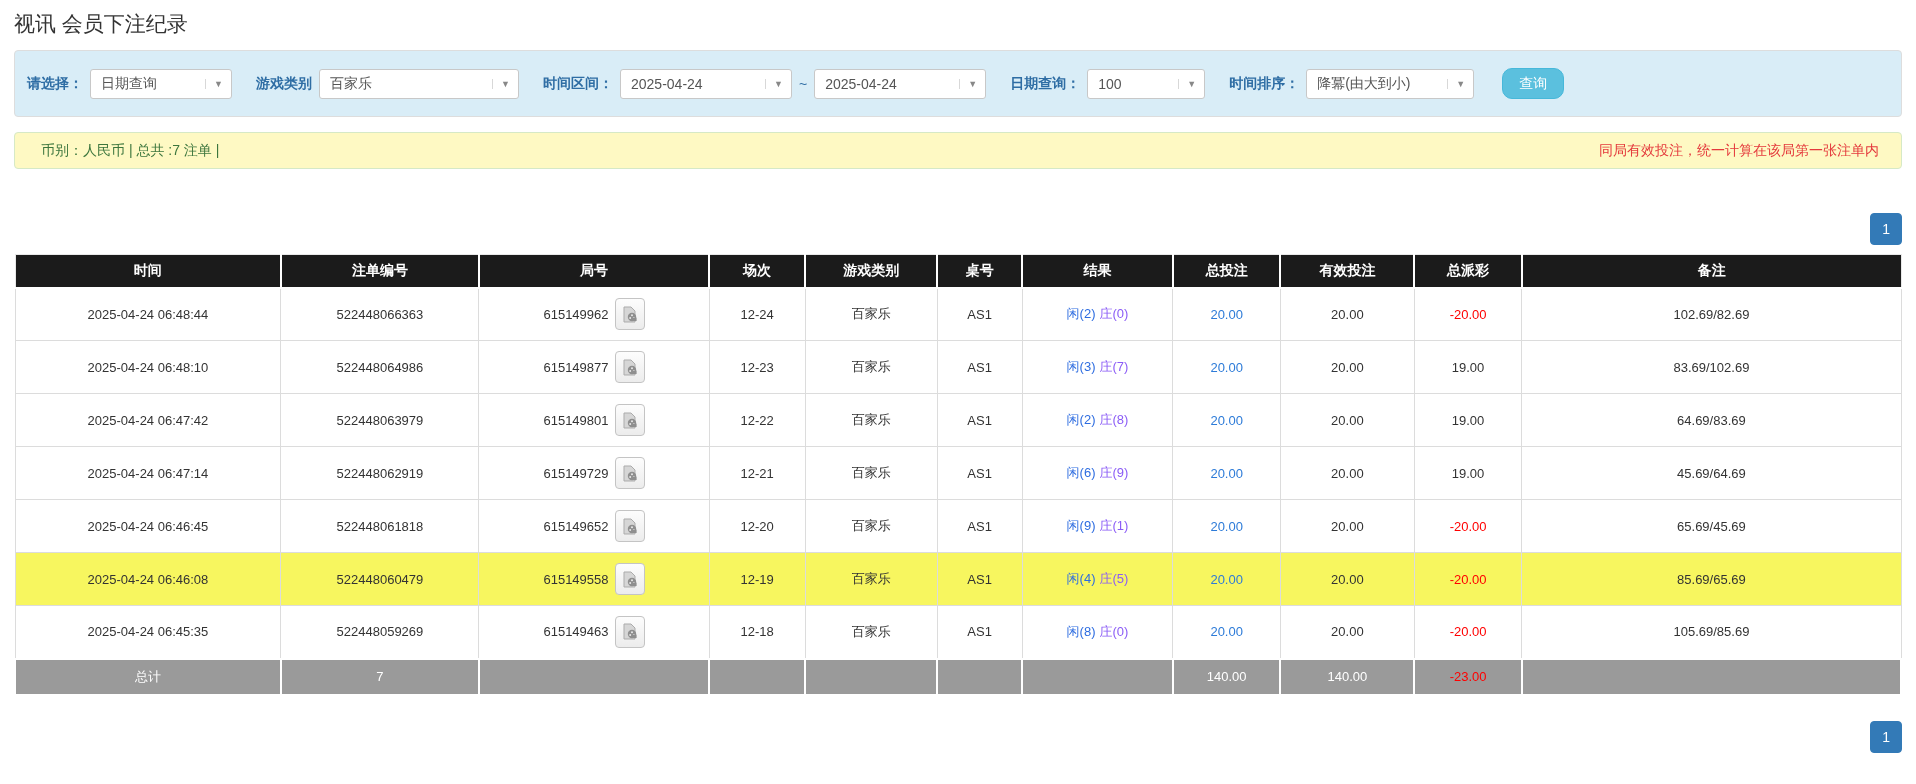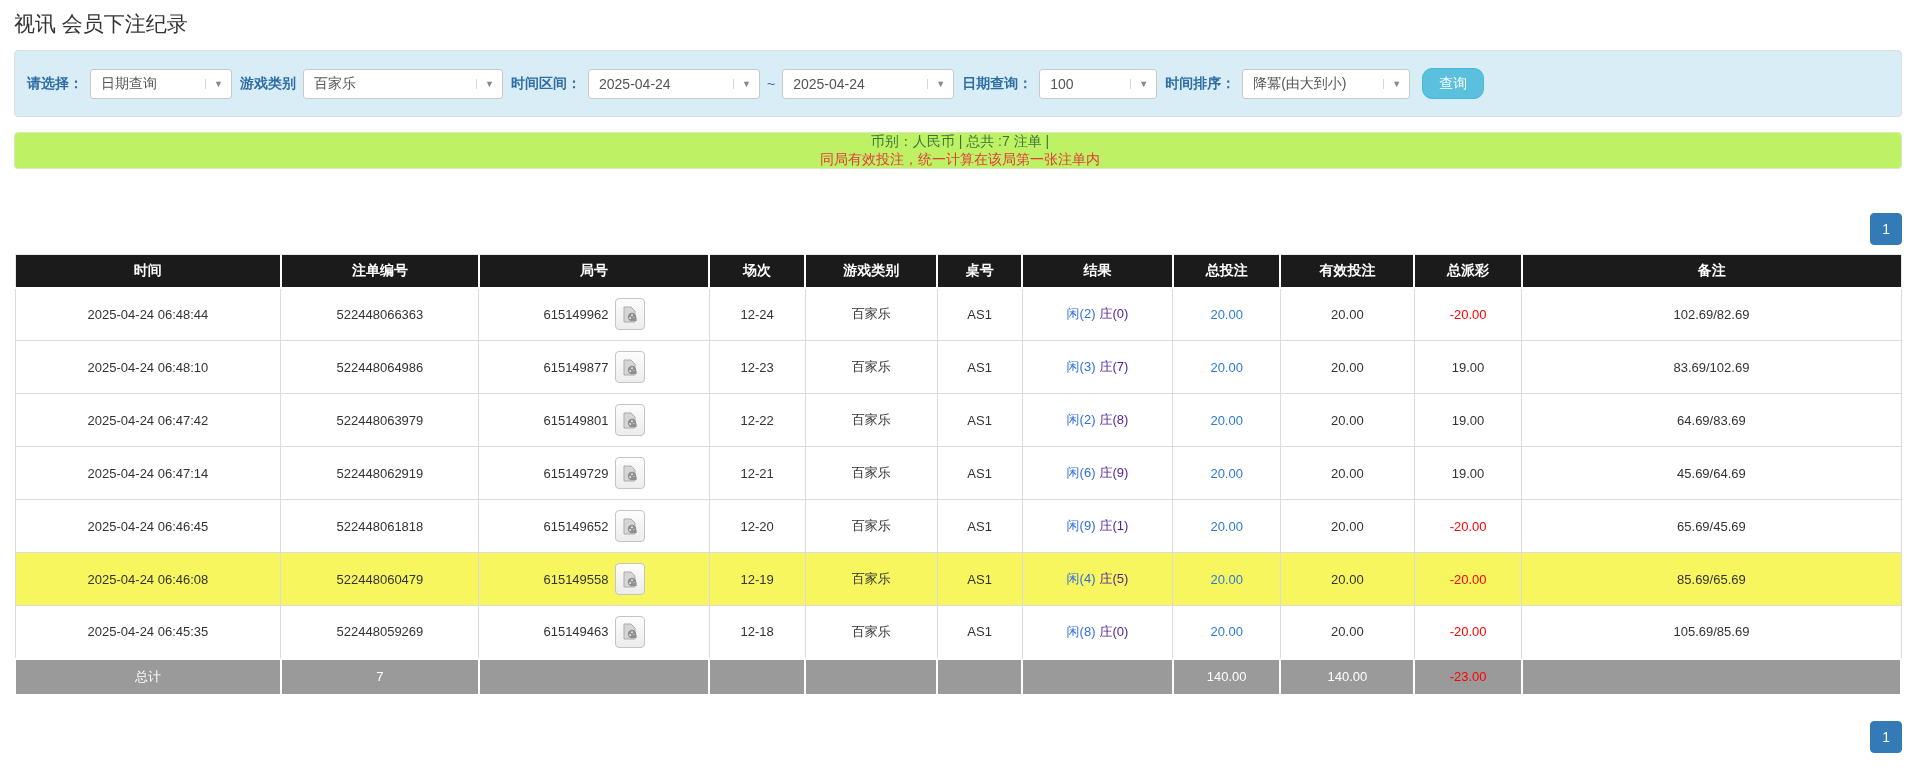--- a/index.html
+++ b/index.html
@@ -5,35 +5,35 @@
   * { box-sizing: border-box; margin: 0; padding: 0; }
   html, body { width: 1916px; height: 784px; overflow: hidden; background: #fff; }
   body { font-family: "Liberation Sans", "DejaVu Sans", sans-serif; color: #333; }
   .page { padding: 6px 14px 0 14px; }
 
   h1.title { font-size: 21px; font-weight: normal; color: #333; margin: 4px 0 12px 0; }
 
   
   .filter-panel { border: 1px solid #ddd; border-radius: 4px; background: #d9edf7; }
   .filter-bar { display: flex; align-items: center; padding: 17px 12px; flex-wrap: nowrap; }
-  .fgroup { display: flex; align-items: center; margin-right: 8px; white-space: nowrap; }
+  .fgroup { display: flex; align-items: center; margin-right: 24px; white-space: nowrap; }
   .fgroup label { font-size: 14px; font-weight: bold; color: #2e6da4; margin-right: 7px; }
   .combo { display: inline-flex; align-items: center; background: #fff; border: 1px solid #c8c8c8;
            border-radius: 3px; height: 30px; overflow: hidden; cursor: pointer; }
   .combo-text { display: flex; align-items: center; padding: 0 10px; font-size: 14px; color: #555; flex: 1; }
   .combo-caret { width: 26px; display: flex; align-items: center; justify-content: center;
                  border-left: 1px solid #d8d8d8; color: #888; font-size: 9px; background: #fff; }
   .tilde { font-size: 14px; color: #2e6da4; margin: 0 7px 0 0; }
   .btn-search { background: #5bc0de; border: 1px solid #46b8da; color: #fff; font-size: 14px;
                 padding: 6px 16px; border-radius: 10px; height: 31px; cursor: pointer; margin-left: 4px; }
 
   
-  .alert { margin-top: 15px; background: #bef264; border: 1px solid #d6e9c6; border-radius: 4px;
+  .alert { margin-top: 15px; background: #fef9c3; border: 1px solid #d6e9c6; border-radius: 4px;
            height: 37px; display: flex; align-items: center; justify-content: space-between;
-           padding: 0 22px 0 26px; flex-direction: column; }
+           padding: 0 22px 0 26px; }
   .alert-left { color: #3c763d; font-size: 14px; }
   .alert-right { color: #e4393c; font-size: 14px; }
 
   
   .pager { text-align: right; }
   .pager.top { margin-top: 44px; margin-bottom: 9px; }
   .pager.bottom { margin-top: 25px; }
   .page-btn { display: inline-block; background: #337ab7; border: 1px solid #337ab7; color: #fff;
               font-size: 14px; padding: 6px 11px; border-radius: 4px; cursor: pointer; line-height: 1.3; }
 
@@ -43,21 +43,21 @@
        border: 1px solid #e8e8e8; border-bottom: 2px solid #fff; text-align: center; }
   th + th { border-left: 2px solid #fff; }
   td { border: 1px solid #dcdcdc; text-align: center; font-size: 13px; color: #333; height: 53px;
        overflow: hidden; }
   tr.highlight td { background: #f7f65f; }
   .round-cell { display: inline-flex; align-items: center; justify-content: center; gap: 6px; }
   .video-btn { display: inline-flex; align-items: center; justify-content: center; width: 30px; height: 32px;
                background: linear-gradient(#fdfdfd, #ececec); border: 1px solid #c4c4c4; border-radius: 4px;
                cursor: pointer; }
   .res-player { color: #2d6ce0; }
-  .res-banker { color: #4c1d95; margin-left: 4px; }
+  .res-banker { color: #8b5cf6; margin-left: 4px; }
   a.bet-link { color: #2d7bd8; text-decoration: none; cursor: pointer; }
   .neg { color: #ff0000; }
   tr.summary td { background: #9a9a9a; color: #fff; font-size: 13px; height: 36px;
                   border: 2px solid #fff; }
   tr.summary td.neg-cell { color: #ff0000; }
 </style>
 </head>
 <body>
 
 <div class="page">

